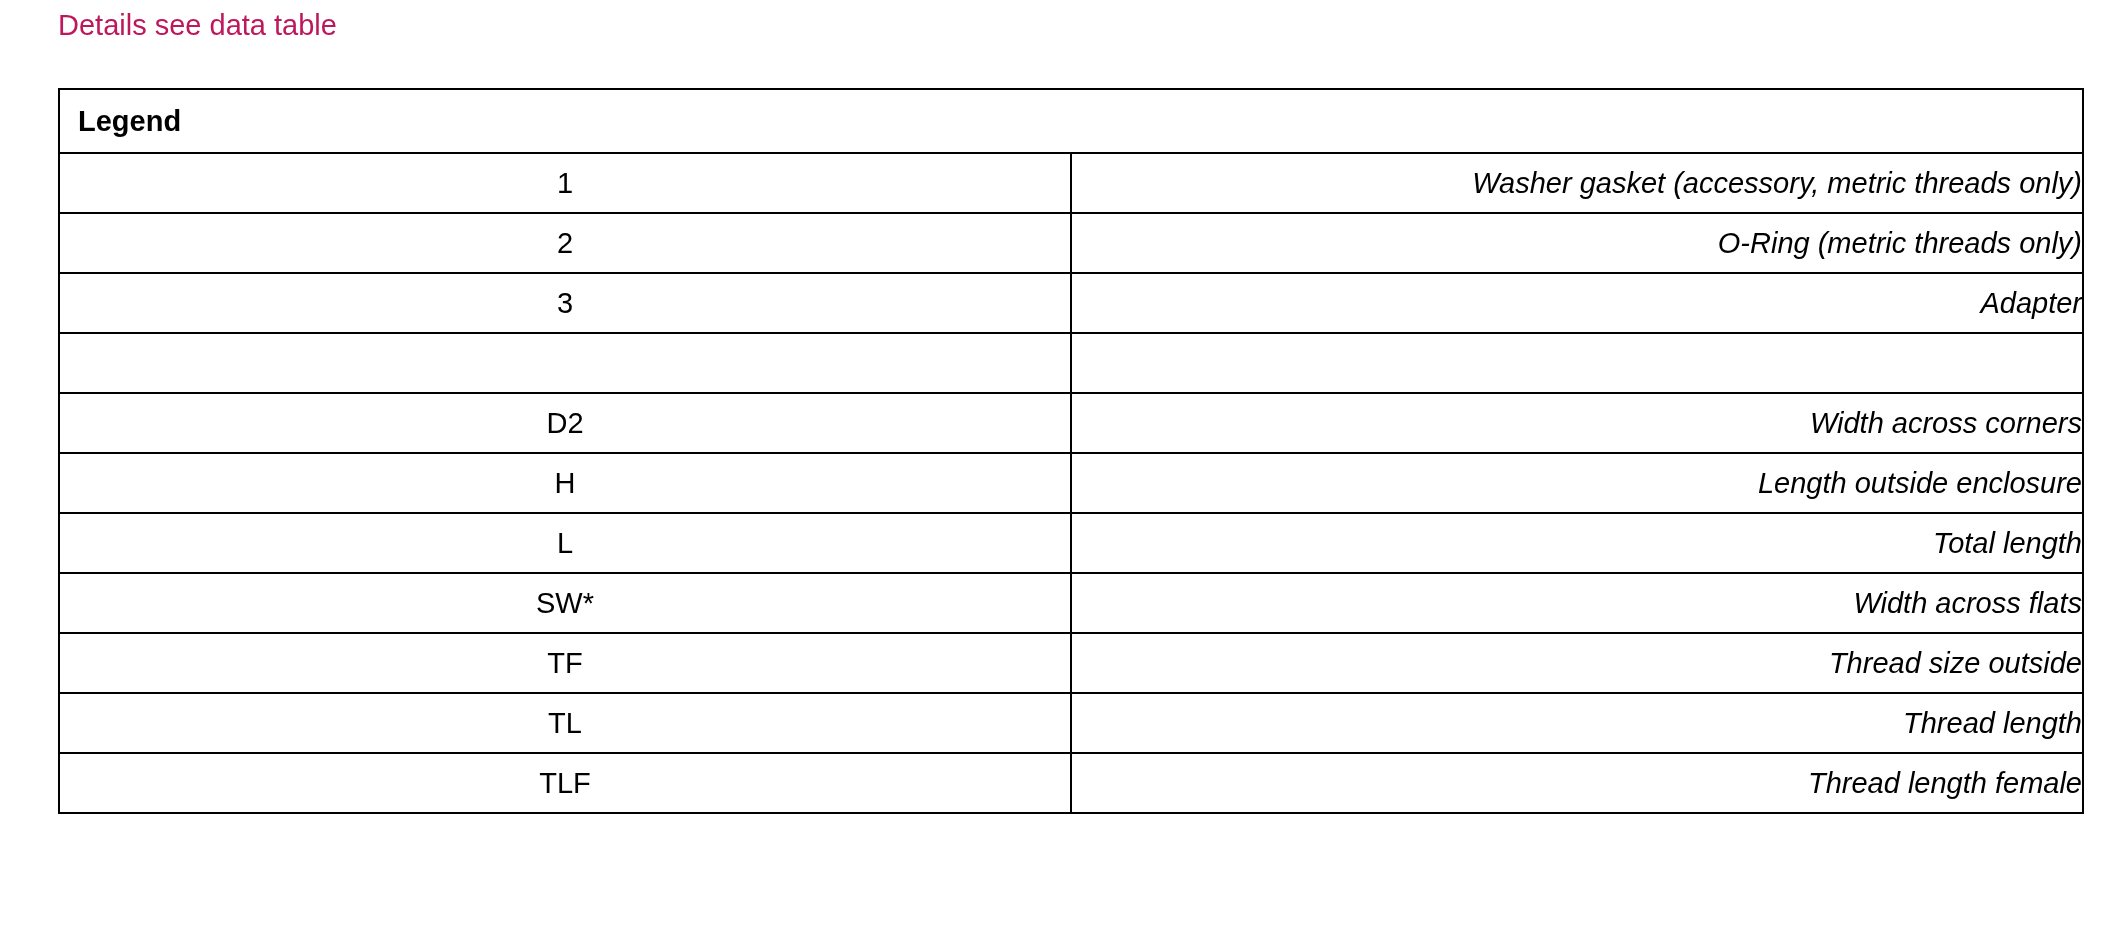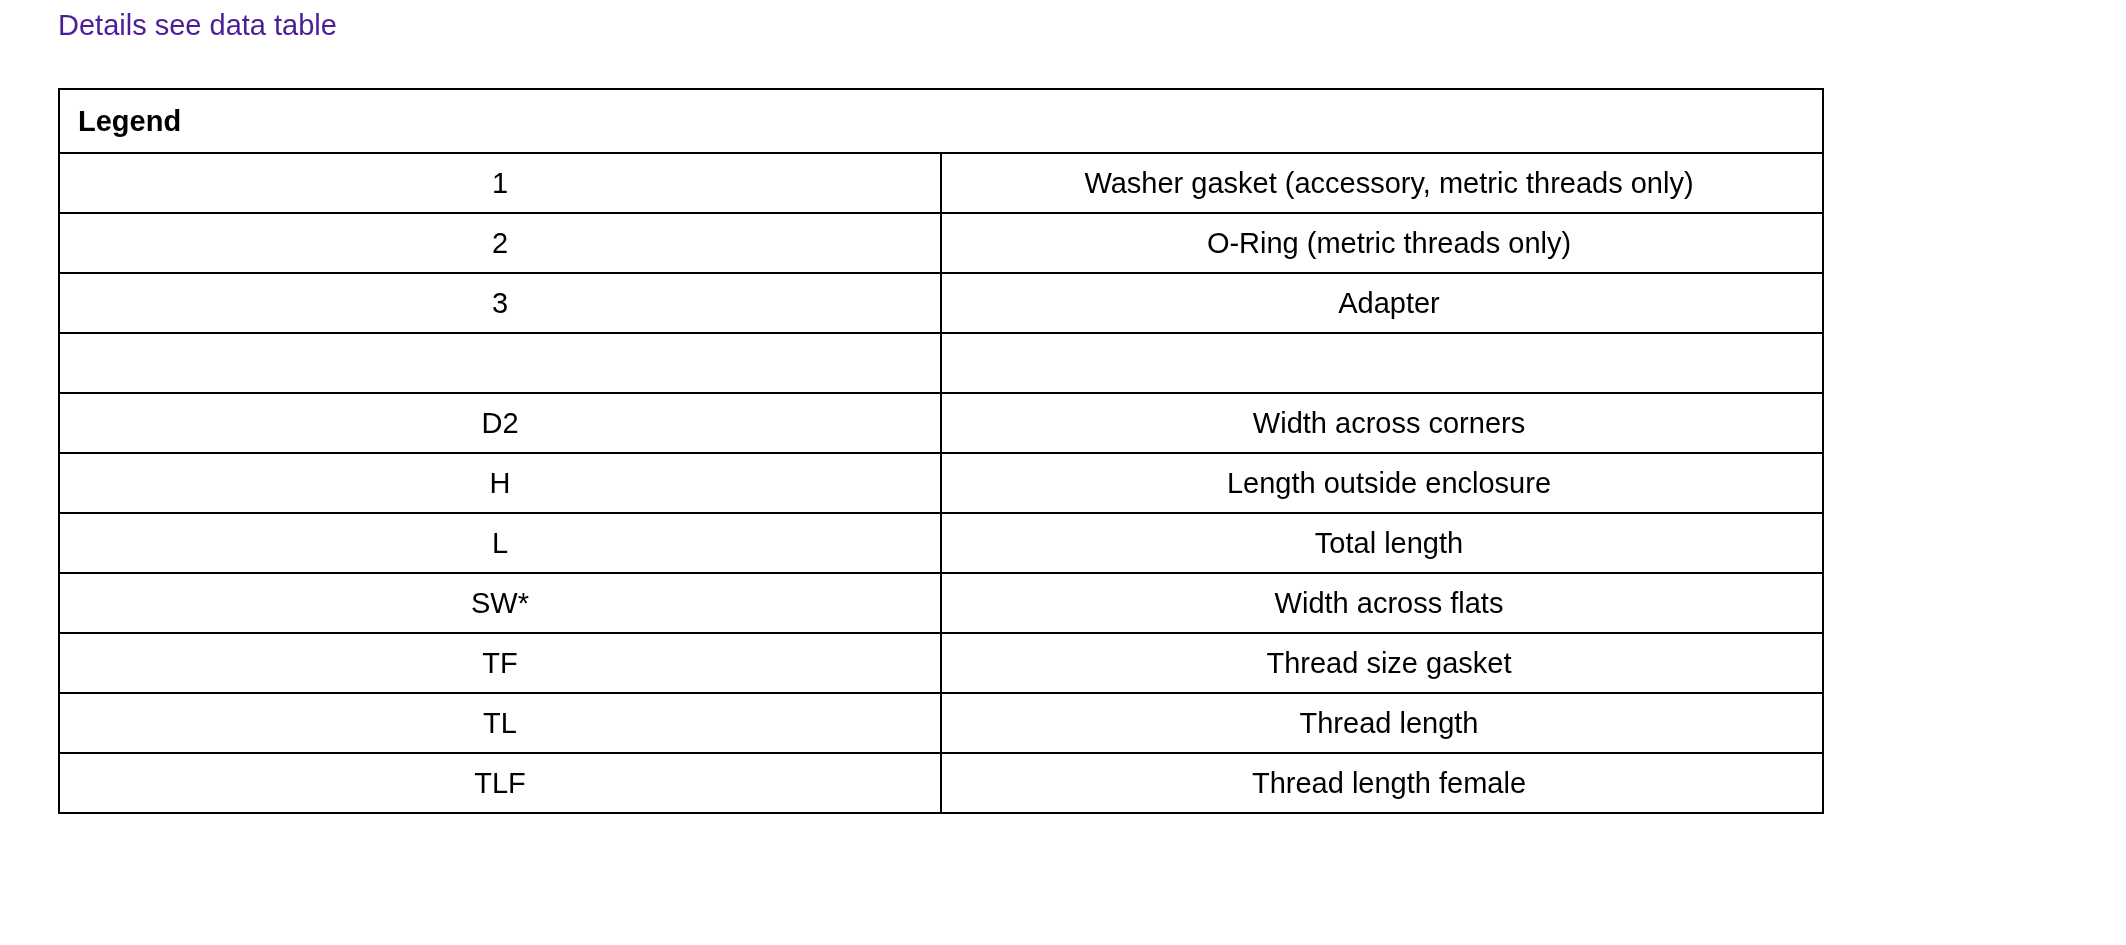--- a/index.html
+++ b/index.html
@@ -19,28 +19,28 @@
     width: 2126px;
     height: 945px;
     box-sizing: border-box;
   }
   .intro-note {
     position: absolute;
     left: 58px;
     top: 8px;
     font-size: 29px;
     line-height: 34px;
-    color: #4c1d95;
+    color: #be185d;
     white-space: nowrap;
   }
   .legend-table {
     position: absolute;
     left: 58px;
     top: 88px;
-    width: 1766px;
+    width: 2026px;
     border-collapse: collapse;
     table-layout: fixed;
   }
   .legend-table td {
     border: 2px solid #000000;
     padding: 0;
     height: 58px;
     font-size: 29px;
     line-height: 34px;
     vertical-align: middle;
@@ -49,22 +49,23 @@
     font-size: 34px;
     font-weight: bold;
     padding-left: 18px !important;
     height: 62px !important;
   }
   .col-key {
     width: 290px;
     text-align: center;
   }
   .col-desc {
-    text-align: center;
+    text-align: right;
     padding-left: 14px !important;
+    font-style: italic;
   }
   .empty-row td {
     height: 58px;
   }
 </style>
 </head>
 <body>
 
 <div class="page">
 
@@ -103,21 +104,21 @@
       <tr>
         <td class="col-key">L</td>
         <td class="col-desc">Total length</td>
       </tr>
       <tr>
         <td class="col-key">SW*</td>
         <td class="col-desc">Width across flats</td>
       </tr>
       <tr>
         <td class="col-key">TF</td>
-        <td class="col-desc">Thread size gasket</td>
+        <td class="col-desc">Thread size outside</td>
       </tr>
       <tr>
         <td class="col-key">TL</td>
         <td class="col-desc">Thread length</td>
       </tr>
       <tr>
         <td class="col-key">TLF</td>
         <td class="col-desc">Thread length female</td>
       </tr>
     </tbody>

